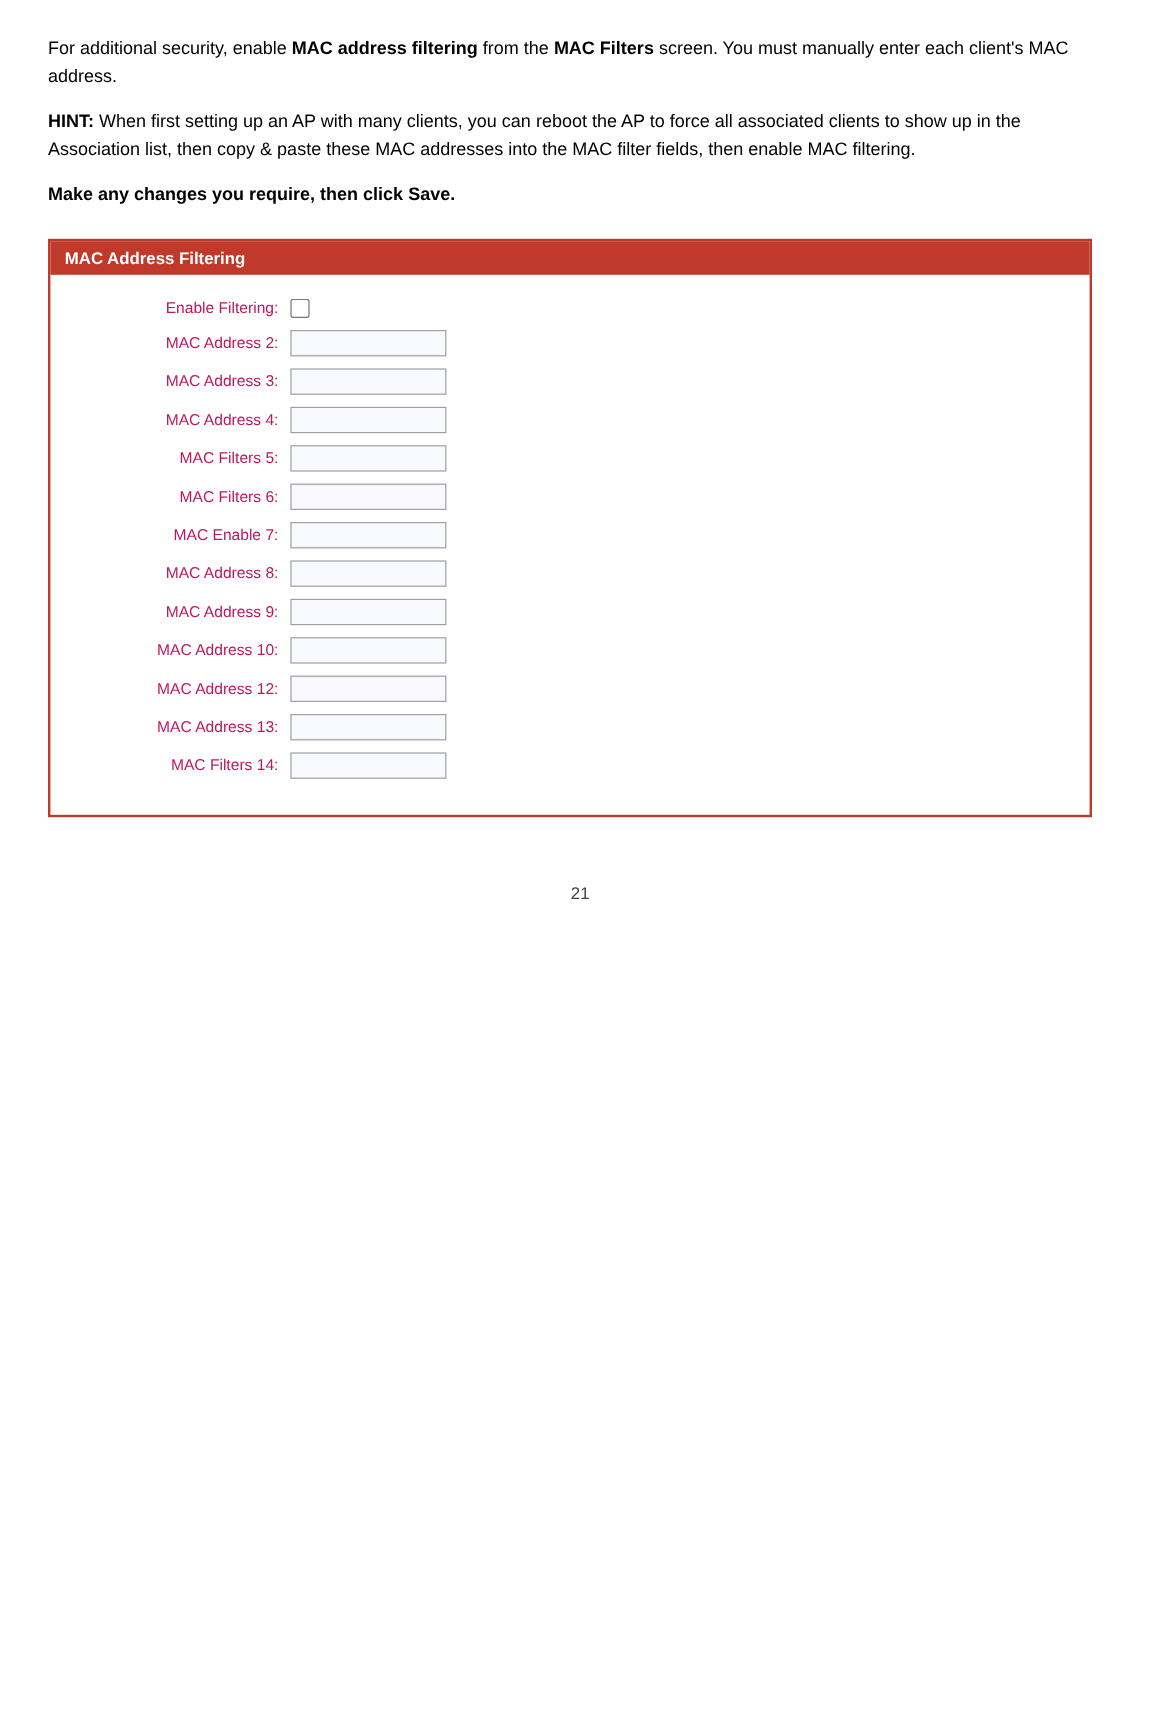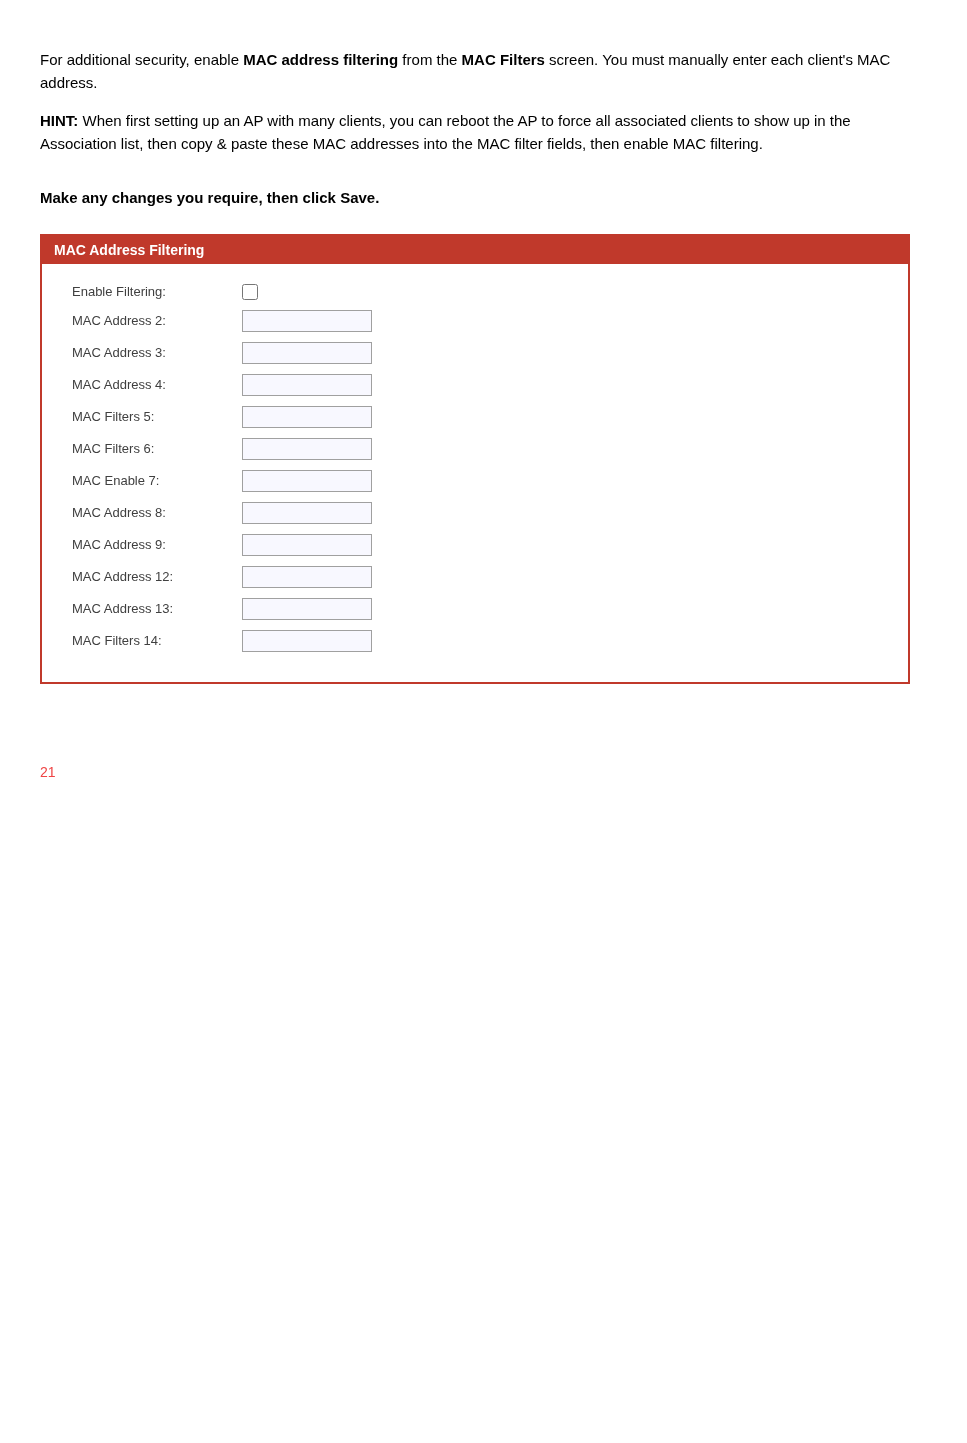--- a/index.html
+++ b/index.html
@@ -14,25 +14,24 @@
       background: #ffffff;
       color: #000000;
       width: 967px;
       min-height: 1443px;
       padding: 30px 40px;
     }
 
     .intro-text {
       margin-bottom: 16px;
       line-height: 1.5;
-      margin-top: 19px;
     }
 
     .hint-text {
-      margin-bottom: 32px;
+      margin-bottom: 16px;
       line-height: 1.5;
     }
 
     .action-text {
       margin-bottom: 24px;
       line-height: 1.5;
       font-weight: bold;
     }
 
     .mac-filter-box {
@@ -54,47 +53,47 @@
       padding: 20px 30px 20px 30px;
     }
 
     .form-row {
       display: flex;
       align-items: center;
       margin-bottom: 10px;
     }
 
     .form-label {
-      text-align: left;
+      text-align: right;
       width: 160px;
       margin-right: 10px;
       font-size: 13px;
-      color: #404040;
+      color: #be185d;
       flex-shrink: 0;
     }
 
     .form-input {
       width: 130px;
       height: 22px;
       border: 1px solid #a0a0a0;
       background: #f8f8ff;
       font-size: 12px;
       padding: 2px 4px;
     }
 
     .enable-checkbox {
       width: 16px;
       height: 16px;
     }
 
     .page-number {
-      text-align: left;
-      margin-top: 80px;
+      text-align: center;
+      margin-top: 55px;
       font-size: 14px;
-      color: #ef4444;
+      color: #404040;
     }
   </style>
 </head>
 <body>
 
 <p class="intro-text">
   <span>For additional security, enable </span><strong>MAC address filtering</strong><span> from the </span><strong>MAC Filters</strong><span> screen.  You must manually enter each client's MAC address.</span>
 </p>
 
 <p class="hint-text">
@@ -142,20 +141,24 @@
     </div>
     <div class="form-row">
       <label class="form-label">MAC Address 8:</label>
       <input type="text" class="form-input" style="">
     </div>
     <div class="form-row">
       <label class="form-label">MAC Address 9:</label>
       <input type="text" class="form-input" style="">
     </div>
     <div class="form-row">
+      <label class="form-label">MAC Address 10:</label>
+      <input type="text" class="form-input" style="">
+    </div>
+    <div class="form-row">
       <label class="form-label">MAC Address 12:</label>
       <input type="text" class="form-input" style="">
     </div>
     <div class="form-row">
       <label class="form-label">MAC Address 13:</label>
       <input type="text" class="form-input" style="">
     </div>
     <div class="form-row">
       <label class="form-label">MAC Filters 14:</label>
       <input type="text" class="form-input" style="">

